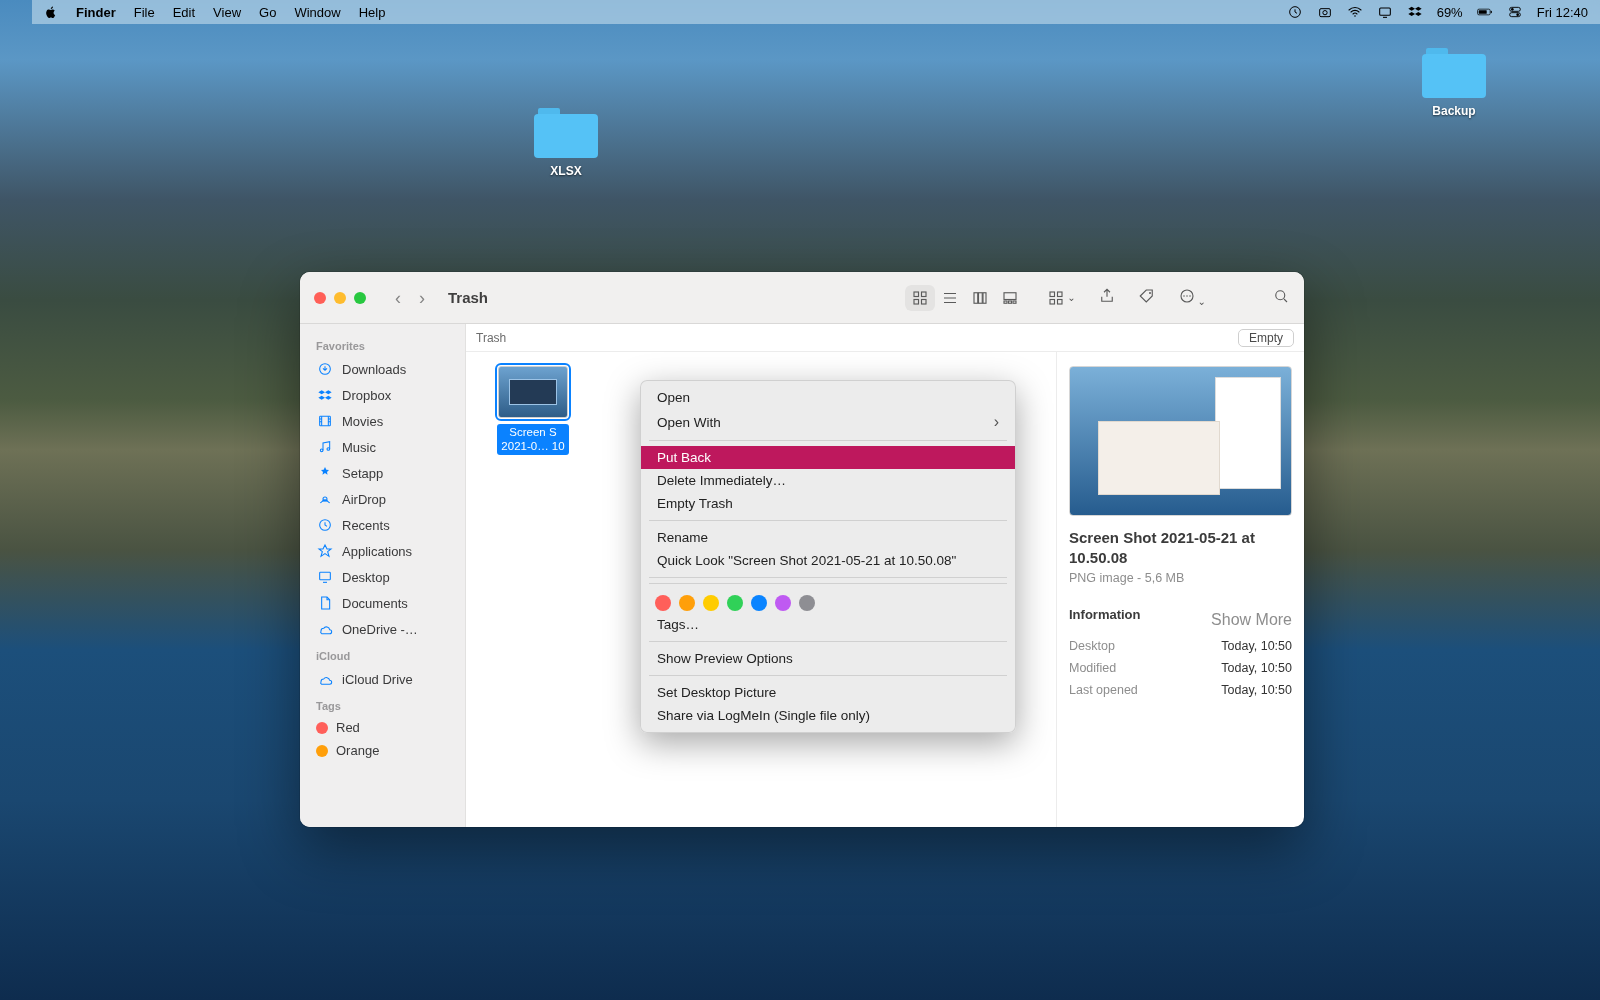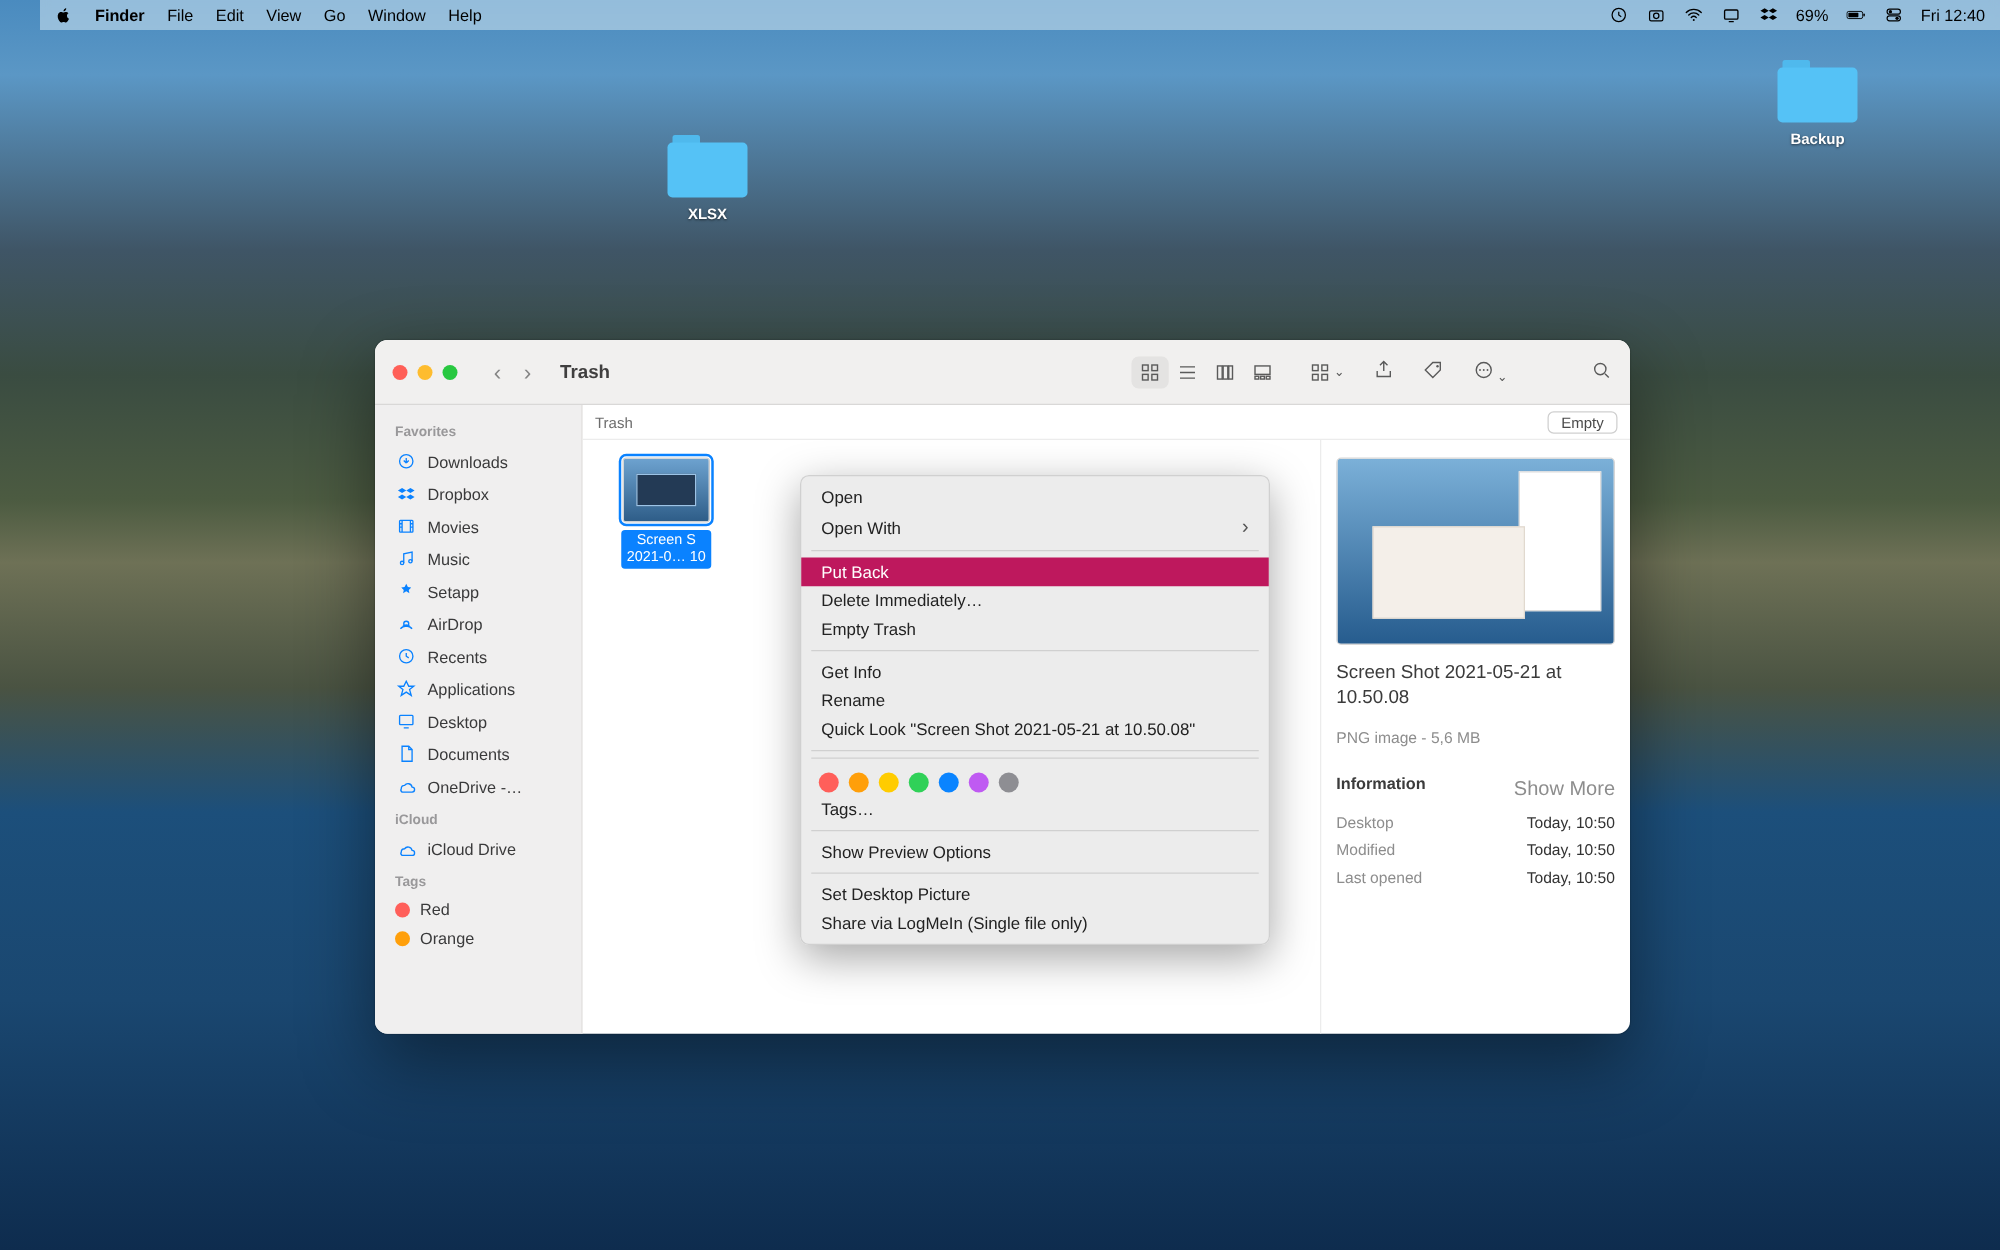--- a/index.html
+++ b/index.html
@@ -118,21 +118,21 @@
   .preview {
     border-left:1px solid #ececec;
     padding: 14px 12px 12px;
     font-size:12.5px; color:#3b3b3b;
     overflow:auto;
   }
   .preview .pimg { width:100%; height:150px; border:1px solid #d6d6d6; border-radius:4px;
     background: linear-gradient(#7bb0d8,#265c8e); position:relative; margin-bottom:12px;}
   .preview .pimg::before{content:""; position:absolute; right:10px; top:10px; width:64px; height:110px; background:#fff; border:1px solid #dcdcdc;}
   .preview .pimg::after{content:""; position:absolute; left:28px; top:54px; width:120px; height:72px; background:#f4efe9; border:1px solid #e1d9cf;}
-  .preview h3{ font-size:15px; font-weight:400; line-height:1.3; margin-bottom:16px;}
+  .preview h3{ font-size:15px; font-weight:700; line-height:1.3; margin-bottom:4px;}
   .preview .meta{color:#8d8d8d; margin-bottom:14px;}
   .preview .info-head{ display:flex; justify-content:space-between; align-items:center; font-weight:700; font-size:13px; margin-bottom:6px;}
   .preview .info-head a{ color:#8d8d8d; font-weight:500; font-size:16px;margin-top:12px;}
   .preview .row{ display:flex; justify-content:space-between; padding:4px 0; color:#8d8d8d;}
   .preview .row .val{ color:#333;}
 
   
   .ctxmenu {
     position:absolute; top: 28px; left: 174px;
     width: 376px;
@@ -451,23 +451,20 @@
             <span>Put Back</span>
           </div>
         <div class="mi">
             <span>Delete Immediately…</span>
           </div>
         <div class="mi">
             <span>Empty Trash</span>
           </div>
         <hr>
         <div class="mi">
-            <span>Get Info</span>
-          </div>
-        <div class="mi">
             <span>Rename</span>
           </div>
         <div class="mi">
             <span>Quick Look "Screen Shot 2021-05-21 at 10.50.08"</span>
           </div>
         <hr>
         <hr>
         <div class="tagrow">
           <span style="background:#ff5f5a"></span>
           <span style="background:#ff9f0a"></span>

